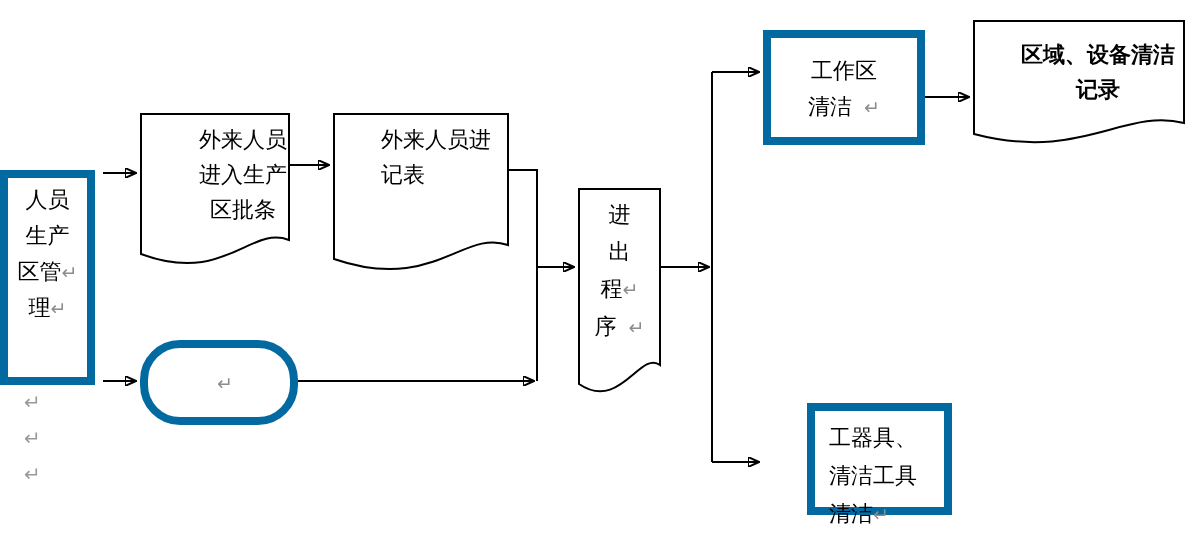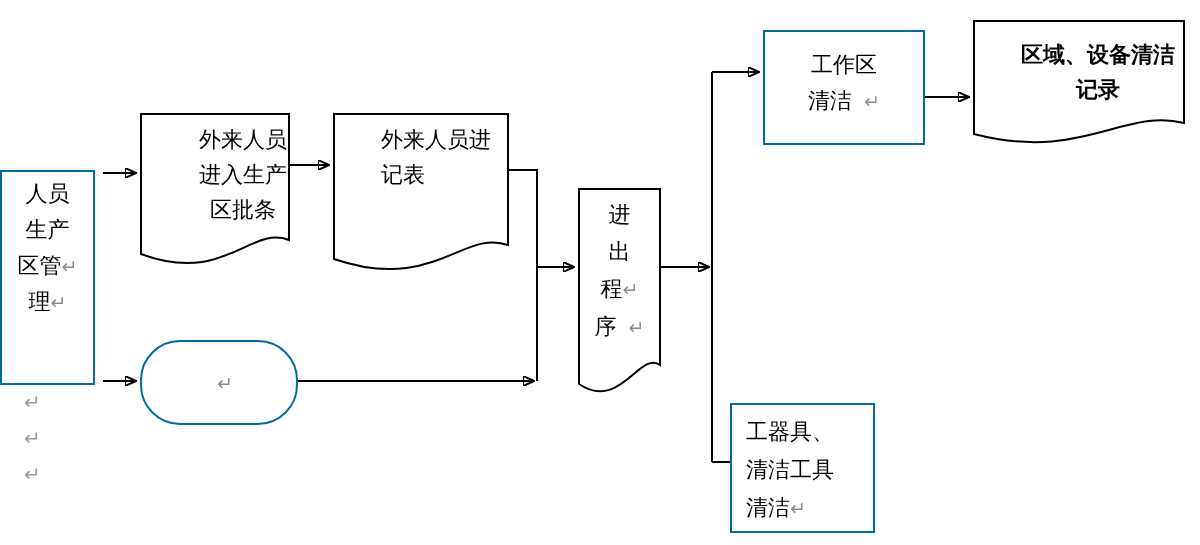--- a/index.html
+++ b/index.html
@@ -2,21 +2,21 @@
 <html><head>
 <meta charset="utf-8">
 <style>
   html,body{margin:0;padding:0;background:#ffffff;}
   .canvas{
     position:relative;width:1200px;height:545px;background:#ffffff;
     font-family:"Liberation Serif","DejaVu Serif",serif;color:#000;
     overflow:hidden;
   }
   .rect{
-    position:absolute;border:2px solid #0369a1;background:#fff;box-sizing:border-box;
+    position:absolute;border:8px solid #0369a1;background:#fff;box-sizing:border-box;
   }
   .stadium{border-radius:40px;}
   .doc{position:absolute;}
   .doc .shape{position:absolute;left:0;top:0;display:block;}
   .txt{position:absolute;font-size:22px;white-space:nowrap;}
   .center{text-align:center;}
   .leftpad{padding-left:12px;text-align:left;}
   .flexmid{display:flex;align-items:center;justify-content:center;width:100%;height:100%;font-size:22px;}
   .mark{
     color:#8c8c8c;font-size:19px;
@@ -114,21 +114,21 @@
   <div class="doc" style="left:973px;top:20px;width:250px;height:130px;font-weight:bold;">
     <svg class="shape" width="212" height="130" viewBox="0 0 212 130">
       <path d="M1,1 H211 V103 C150,88 108,142 1,114 Z" fill="#fff" stroke="#000" stroke-width="2"></path>
     </svg>
     <div class="txt center" style="left:0;top:17px;width:100%;line-height:35px;">
       <div><span>区域、设备清洁</span></div>
       <div><span>记录</span></div>
     </div>
   </div>
 
-  <div class="rect" style="left:730px;top:403px;width:145px;height:130px;">
+  <div class="rect" style="left:807px;top:403px;width:145px;height:112px;">
     <div class="txt leftpad" style="left:0;top:8px;width:100%;line-height:38px;box-sizing:border-box;padding-left:14px;">
       <div><span>工器具、</span></div>
       <div><span>清洁工具</span></div>
       <div><span>清洁</span><span class="mark">↵</span></div>
     </div>
   </div>
 
 </div>
 
 </body></html>

